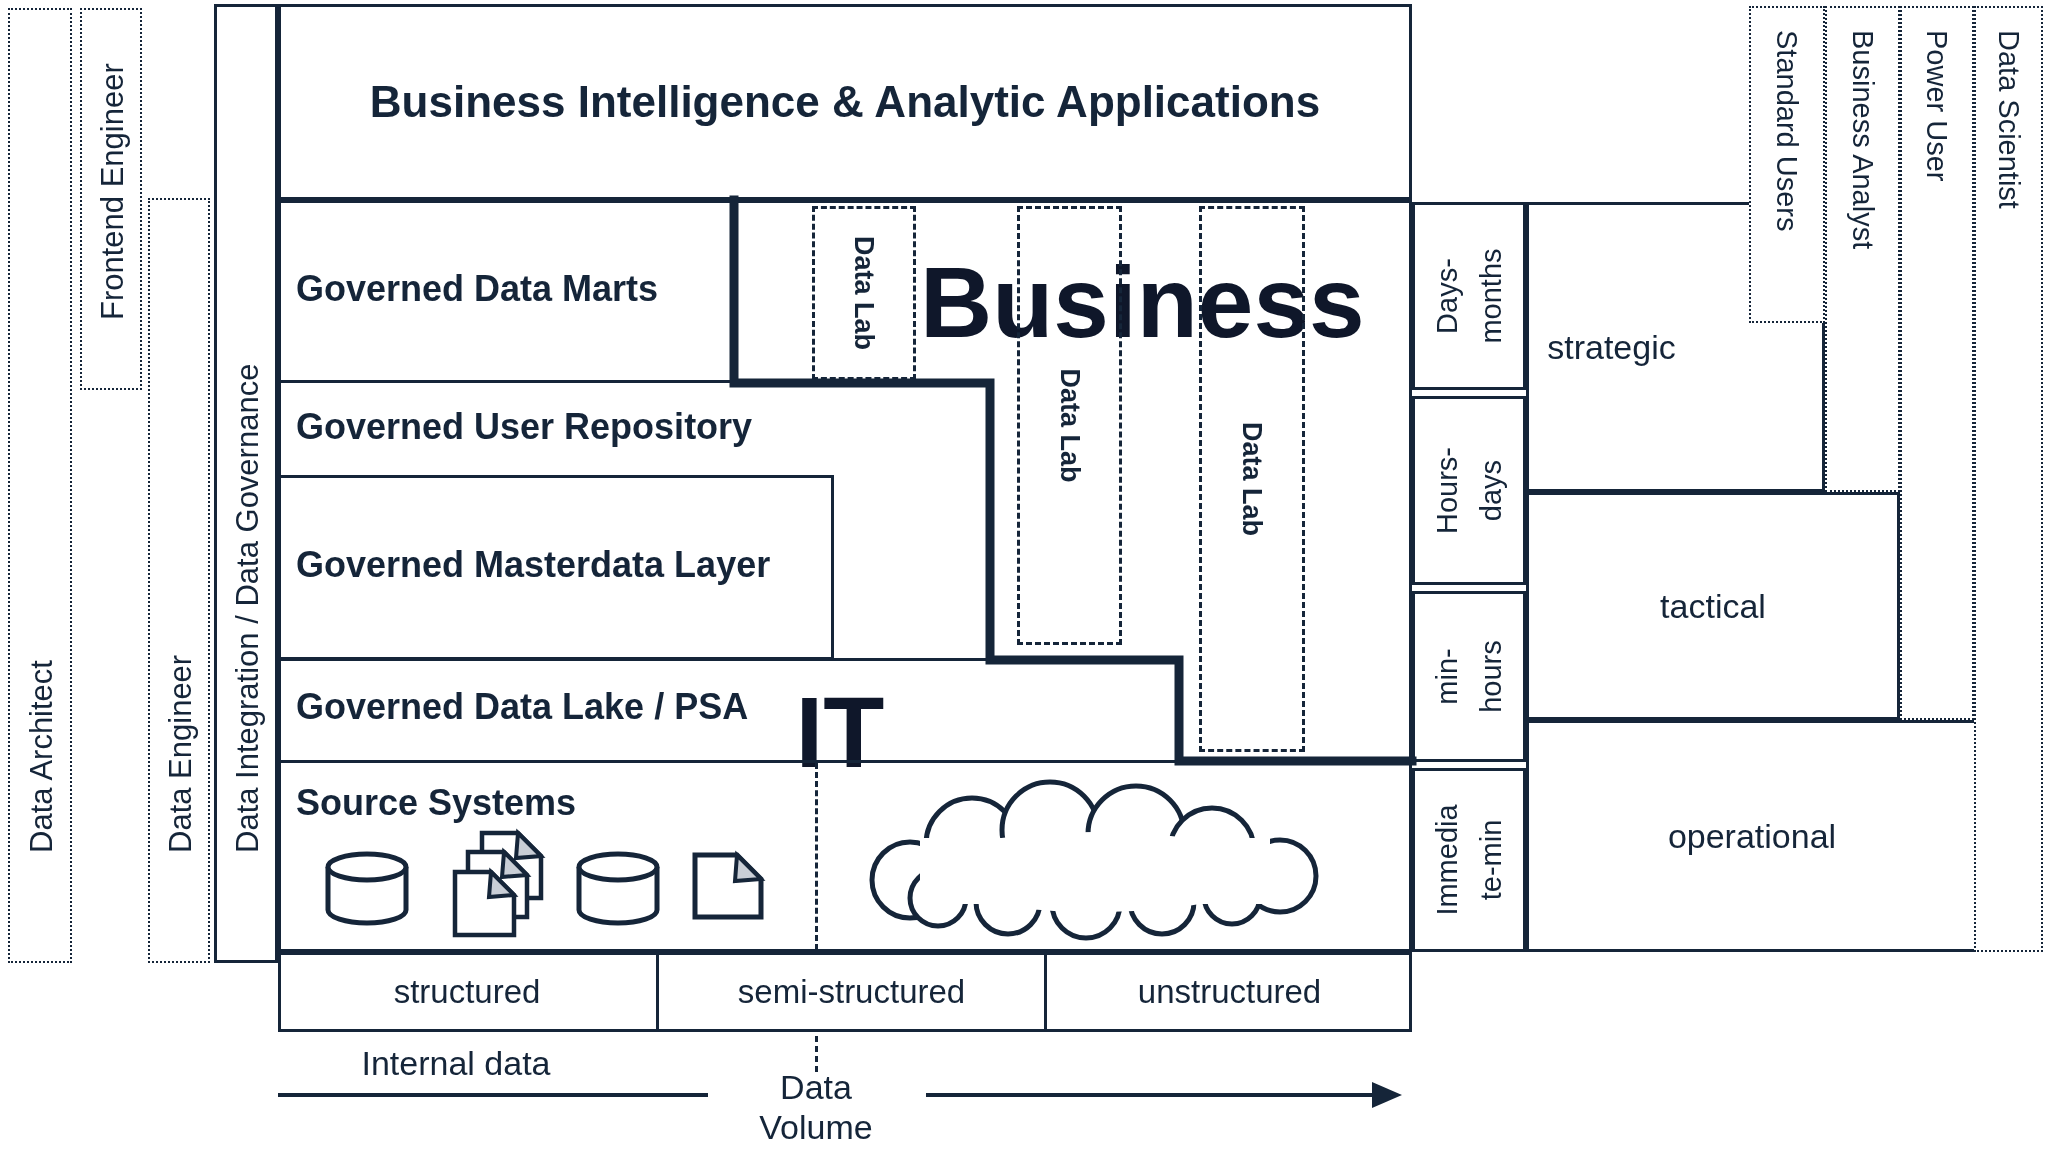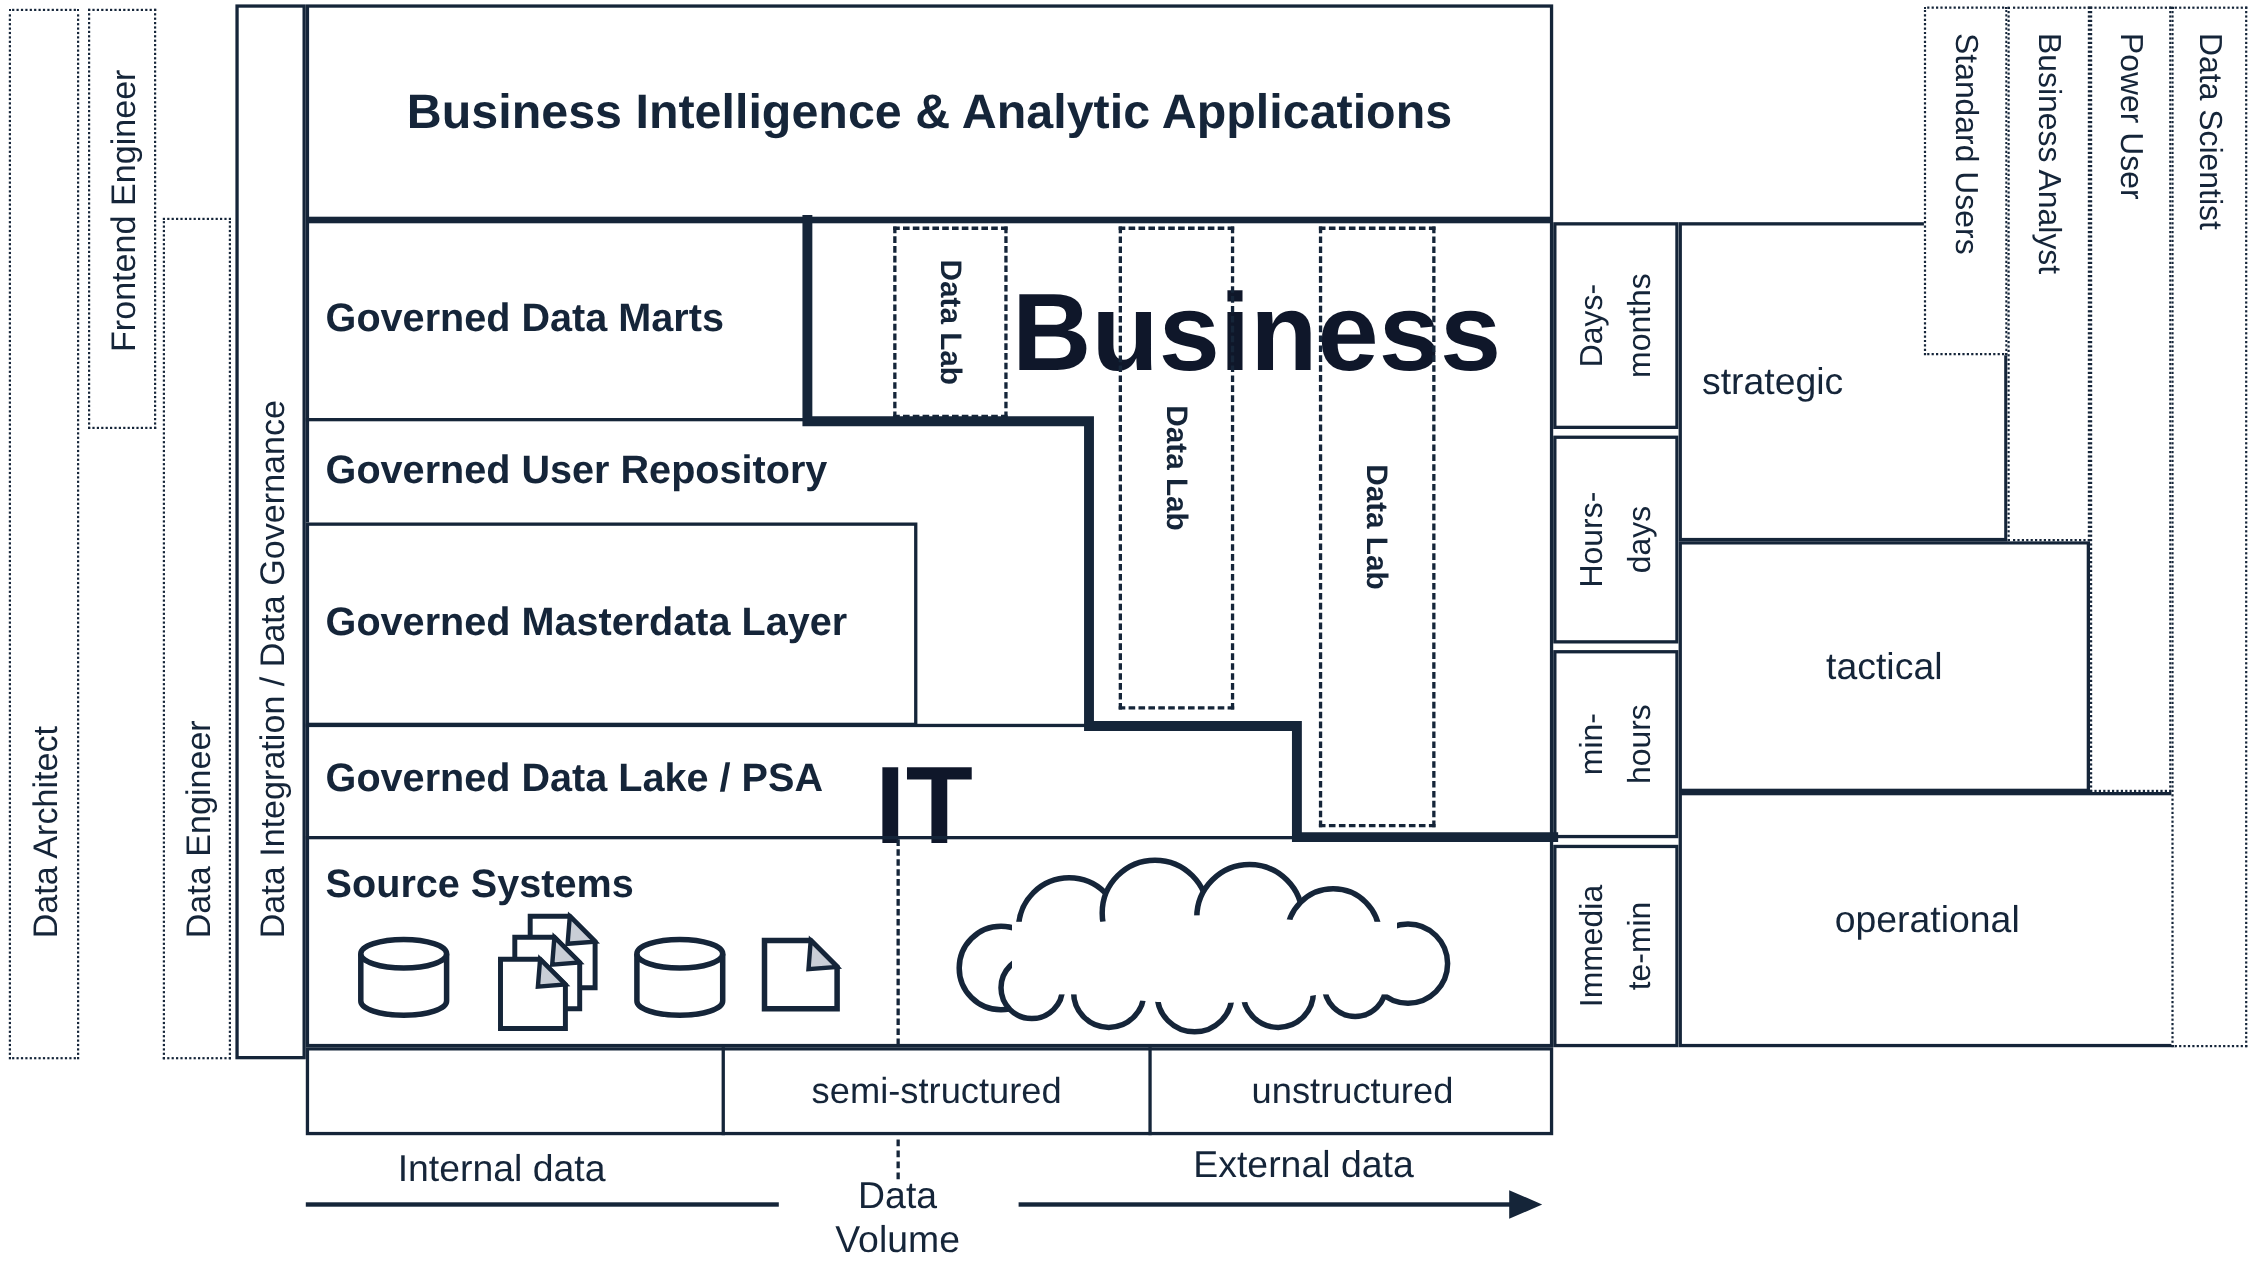--- a/index.html
+++ b/index.html
@@ -163,25 +163,25 @@
   <div class="dcol rcol" style="left:1749px;top:6px;width:76px;height:317px;"></div>
   <div class="dcol rcol" style="left:1825px;top:6px;width:75px;height:486px;"></div>
   <div class="dcol rcol" style="left:1900px;top:6px;width:74px;height:714px;"></div>
   <div class="dcol rcol" style="left:1974px;top:6px;width:69px;height:946px;"></div>
 
   <div class="rot-down" style="left:1825px;top:8px;width:317px;height:76px;line-height:76px;padding-left:22px;">Standard Users</div>
   <div class="rot-down" style="left:1900px;top:8px;width:486px;height:75px;line-height:75px;padding-left:22px;">Business Analyst</div>
   <div class="rot-down" style="left:1974px;top:8px;width:714px;height:74px;line-height:74px;padding-left:22px;">Power User</div>
   <div class="rot-down" style="left:2043px;top:8px;width:946px;height:69px;line-height:69px;padding-left:22px;">Data Scientist</div>
 
+  <div class="rowlab center" style="left:278px;width:378px;">structured</div>
   <div class="rowlab center" style="left:659px;width:385px;">semi-structured</div>
   <div class="rowlab center" style="left:1047px;width:365px;">unstructured</div>
 
   <div class="hline" style="left:278px;top:1093px;width:430px;height:4px;"></div>
   <div class="hline" style="left:926px;top:1093px;width:450px;height:4px;"></div>
   <div class="abs" style="left:1372px;top:1082px;width:0;height:0;border-left:30px solid #152539;border-top:13px solid transparent;border-bottom:13px solid transparent;z-index:25;"></div>
 
   <div class="axlab" style="left:306px;top:1044px;width:300px;">Internal data</div>
-  <div class="axlab" style="left:1035px;top:1040px;width:300px;">External data</div>
   <div class="axlab" style="left:716px;top:1068px;width:200px;">Data</div>
   <div class="axlab" style="left:716px;top:1108px;width:200px;">Volume</div>
 
 </div>
 
 </body></html>

